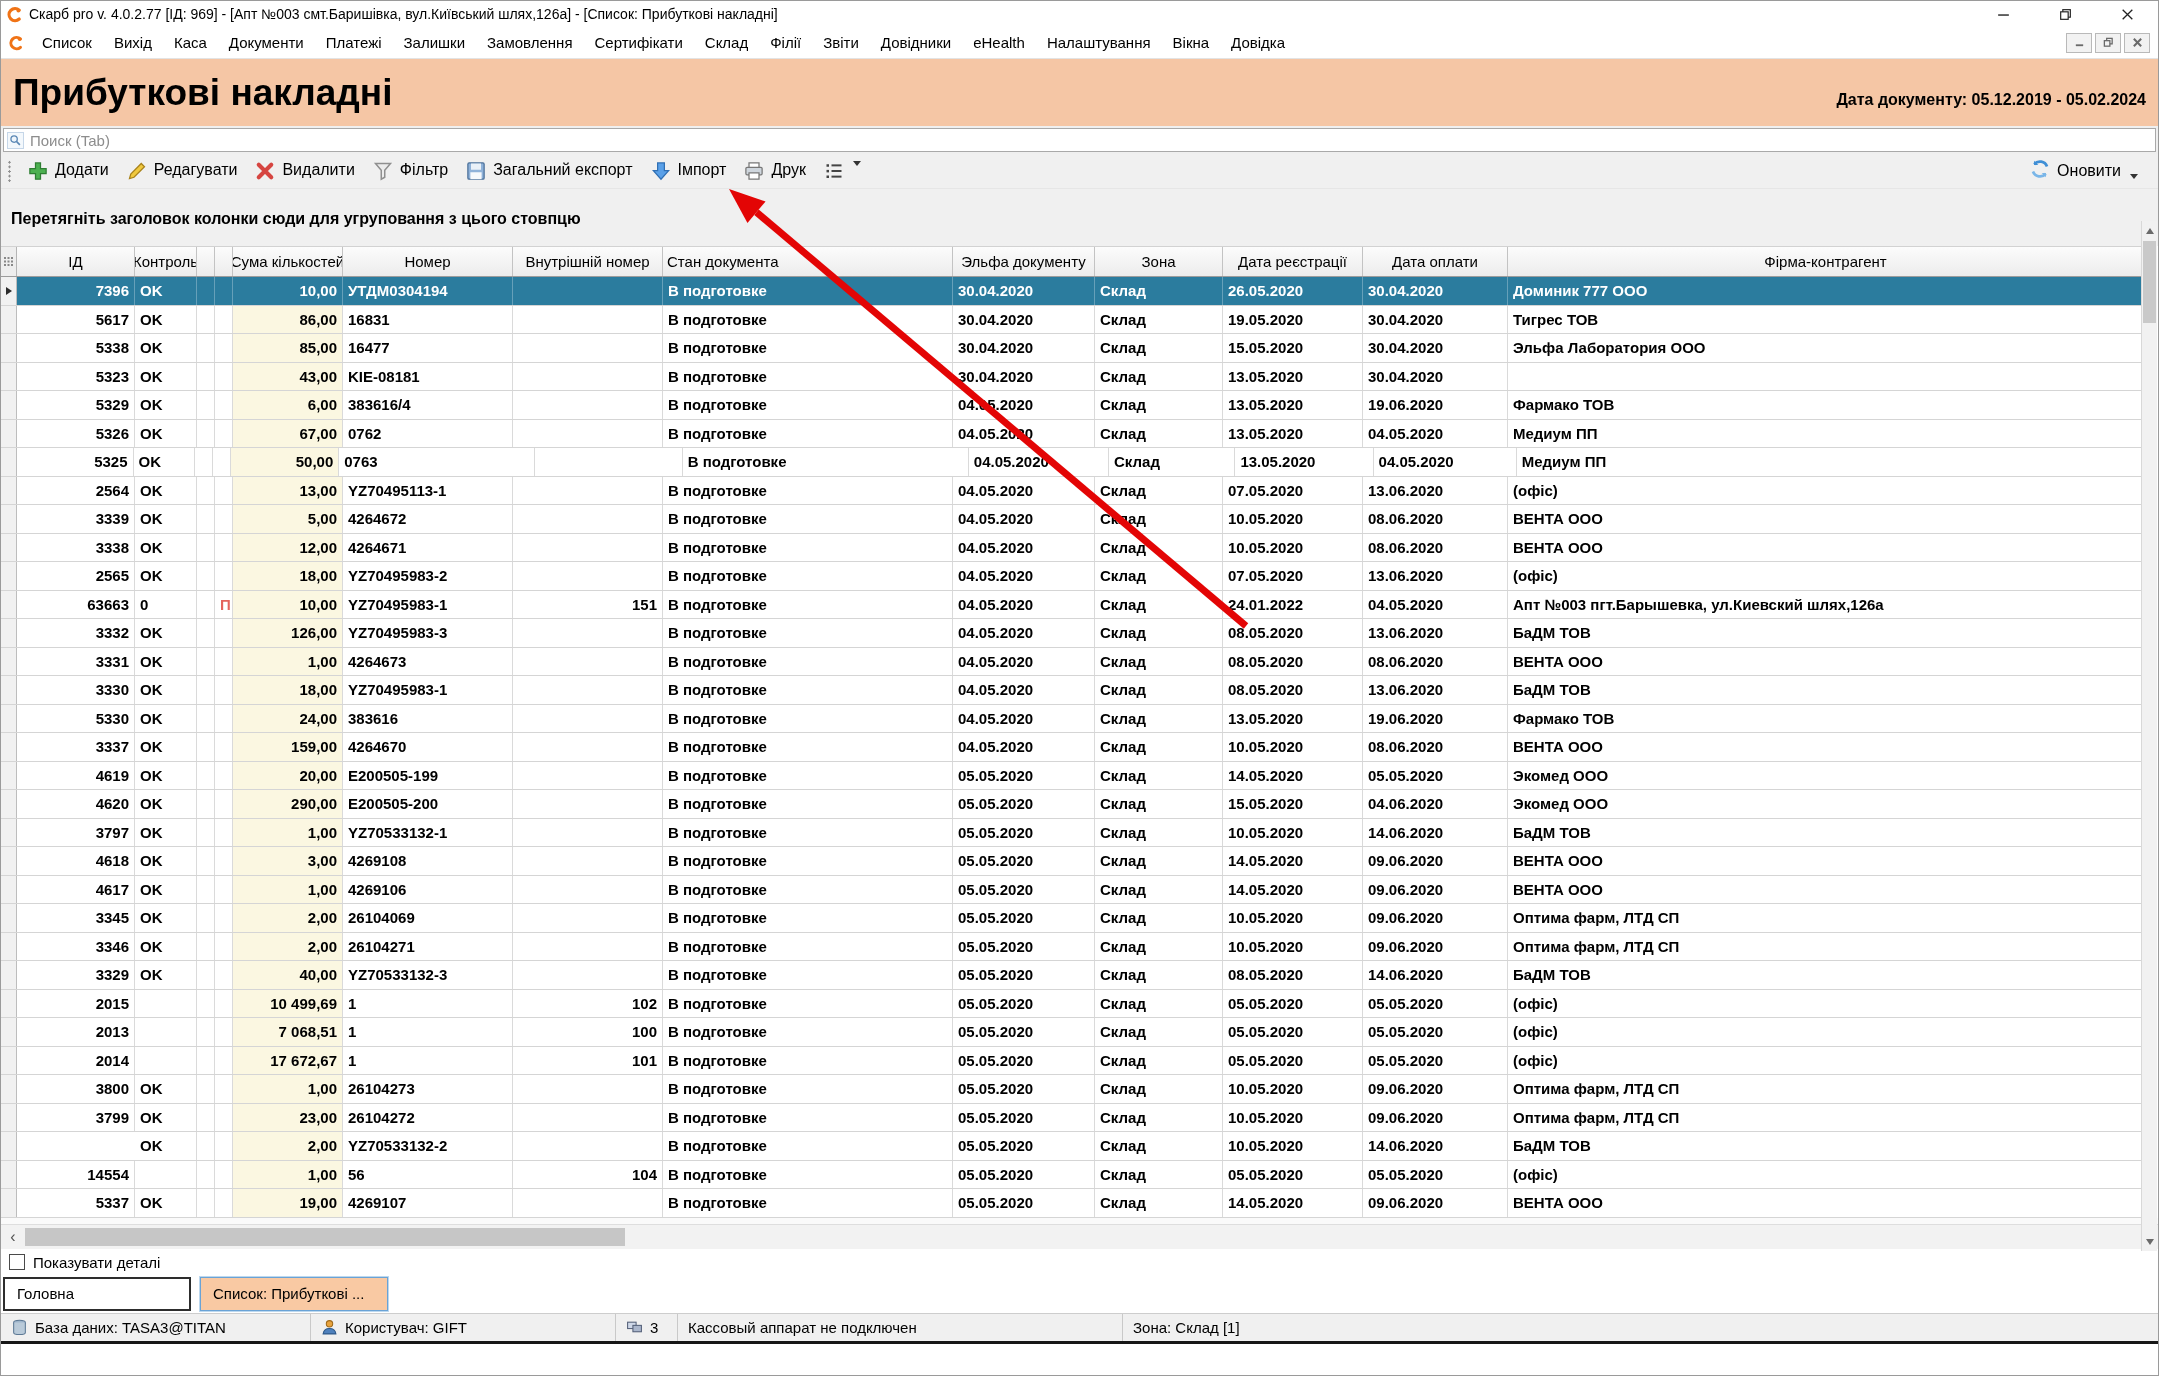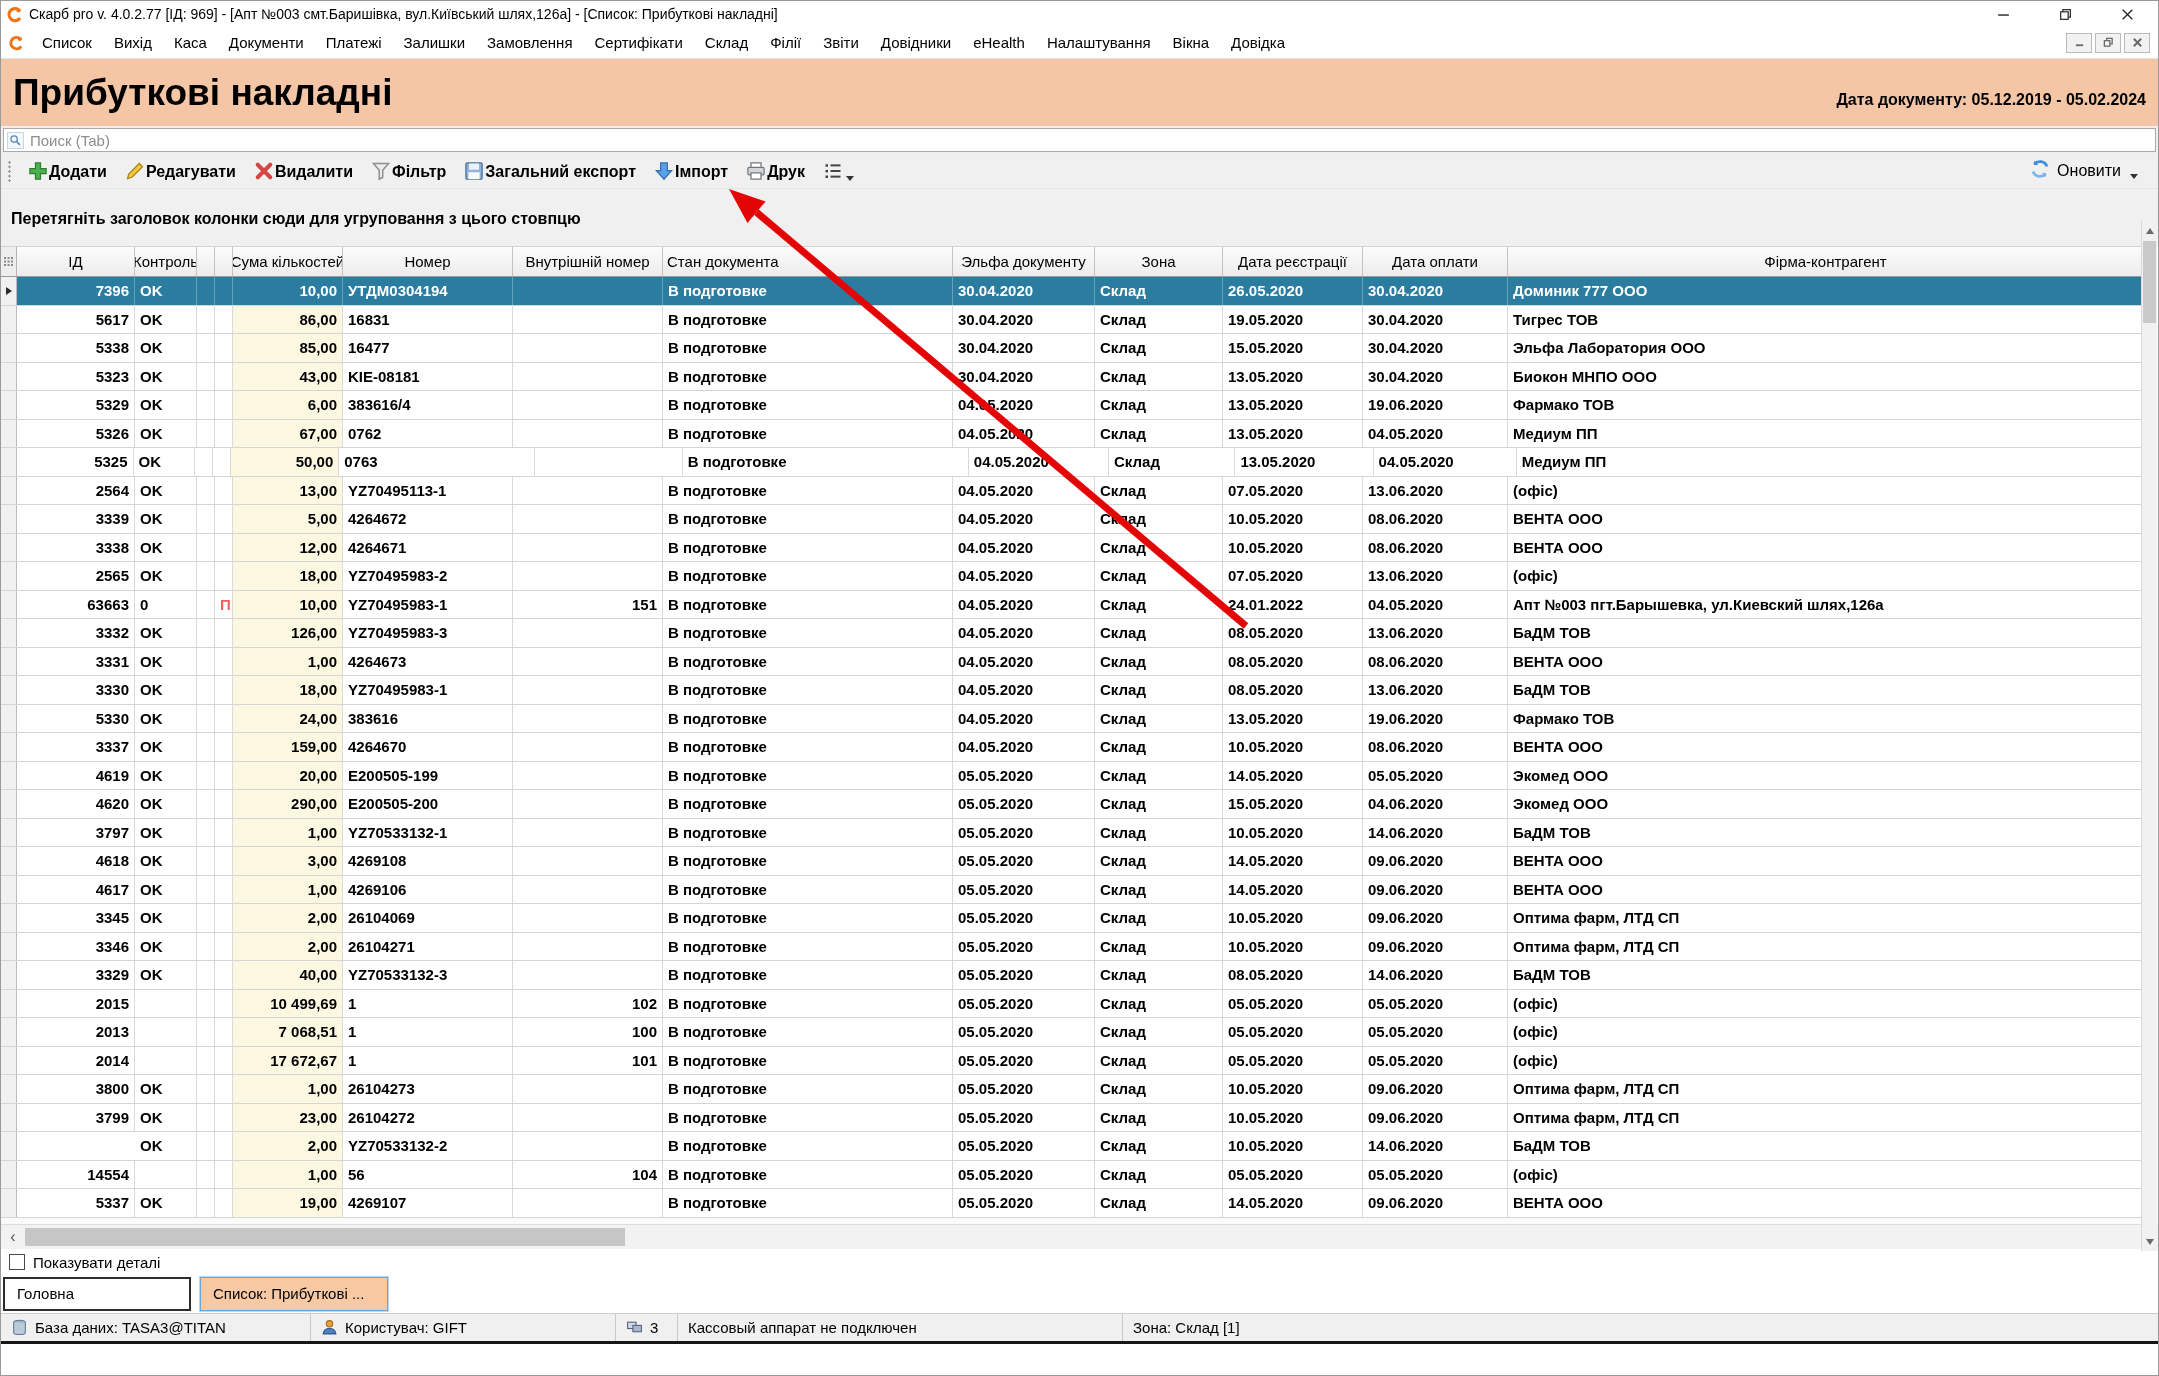--- a/index.html
+++ b/index.html
@@ -32,21 +32,21 @@
   .searchrow { height:28px; background:#efefef; padding:2px 2px; }
   .searchbox { height:24px; background:#fff; border:1px solid #a9a9a9; display:flex; align-items:center; padding-left:3px; }
   .searchbox .sicon { width:17px; height:17px; border:1px solid #c5d6e8; background:#f3f8fc; display:flex; align-items:center; justify-content:center; }
   .searchbox .sicon svg { width:13px; height:13px; }
   .searchbox input { flex:1; border:none; outline:none; font-size:15px; color:#444; padding-left:6px; background:transparent; font-family:inherit; }
   .searchbox input::placeholder { color:#8d8d8d; opacity:1; }
 
   
   .toolbar { height:35px; background:#f0f0f0; display:flex; align-items:center; padding:0 8px 0 6px; font-size:16px; border-bottom:1px solid #e6e6e6; }
   .grip { width:5px; height:22px; margin-right:7px; background-image:radial-gradient(circle,#909090 1.1px,transparent 1.3px); background-size:5px 4.6px; }
-  .tb-btn { display:flex; align-items:flex-end; gap:1px; padding:4px 9px; white-space:nowrap;font-weight:bold; }
+  .tb-btn { display:flex; align-items:flex-start; gap:7px; padding:4px 9px; white-space:nowrap; }
   .tb-btn svg { width:20px; height:20px; }
   .dd-arrow { width:0; height:0; border-left:4px solid transparent; border-right:4px solid transparent; border-top:5px solid #333; margin-left:2px; }
   .toolbar-right { margin-left:auto; display:flex; align-items:center; gap:7px; padding-right:12px; }
   .toolbar-right svg { width:20px; height:20px; }
   .toolbar-right .dd-arrow { margin-top:10px; }
 
   
   .grouphint { height:57px; background:#f0f0f0; font-size:16px; font-weight:bold; padding:21px 0 0 10px; }
 
   
@@ -383,21 +383,20 @@
           <span class="cell align-center" style="width: 18px;"></span>
           <span class="cell align-center" style="width: 18px;"></span>
           <span class="cell align-right cream" style="width: 110px;">43,00</span>
           <span class="cell align-left" style="width: 170px;">KIE-08181</span>
           <span class="cell align-right" style="width: 150px;"></span>
           <span class="cell align-left" style="width: 290px;">В подготовке</span>
           <span class="cell align-left" style="width: 142px;">30.04.2020</span>
           <span class="cell align-left" style="width: 128px;">Склад</span>
           <span class="cell align-left" style="width: 140px;">13.05.2020</span>
           <span class="cell align-left" style="width: 145px;">30.04.2020</span>
-          <span class="cell align-left" style="width: 636px;">Биокон МНПО ООО</span>
         </div>
         <div class="grid-row">
           <span class="ind-cell"></span>
           <span class="cell align-right" style="width: 118px;">5329</span>
           <span class="cell align-left" style="width: 62px;">OK</span>
           <span class="cell align-center" style="width: 18px;"></span>
           <span class="cell align-center" style="width: 18px;"></span>
           <span class="cell align-right cream" style="width: 110px;">6,00</span>
           <span class="cell align-left" style="width: 170px;">383616/4</span>
           <span class="cell align-right" style="width: 150px;"></span>

